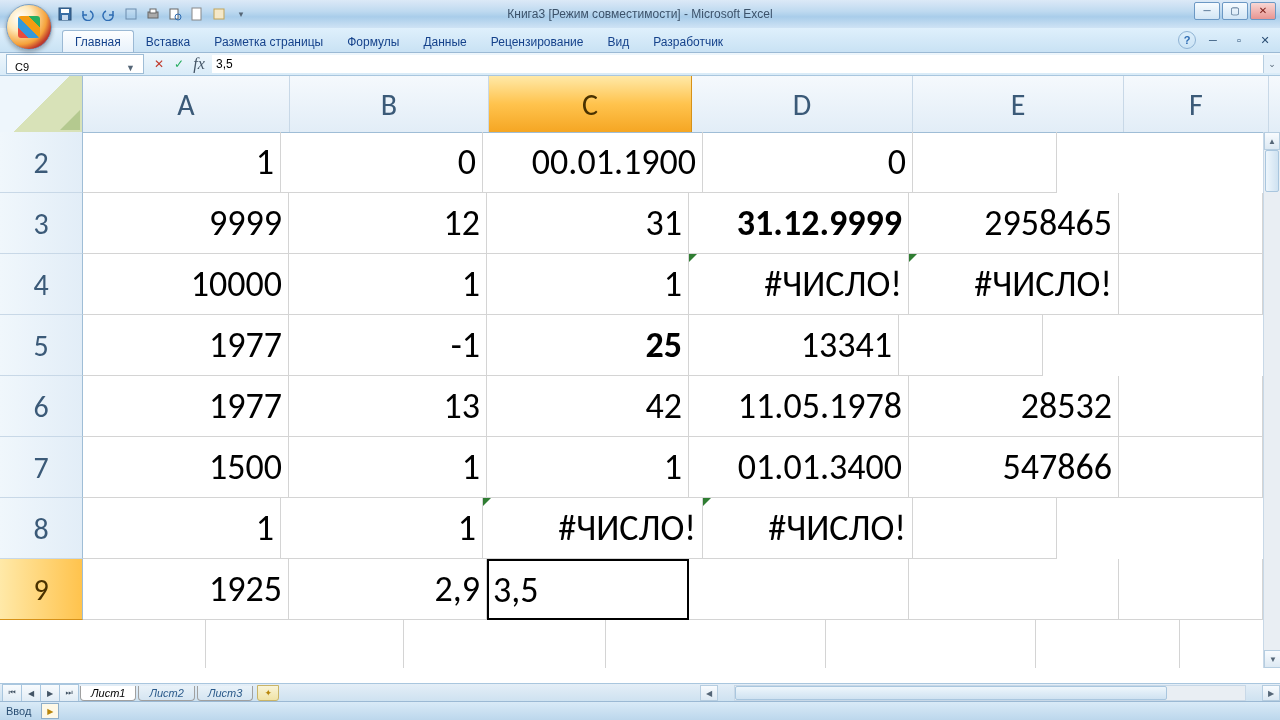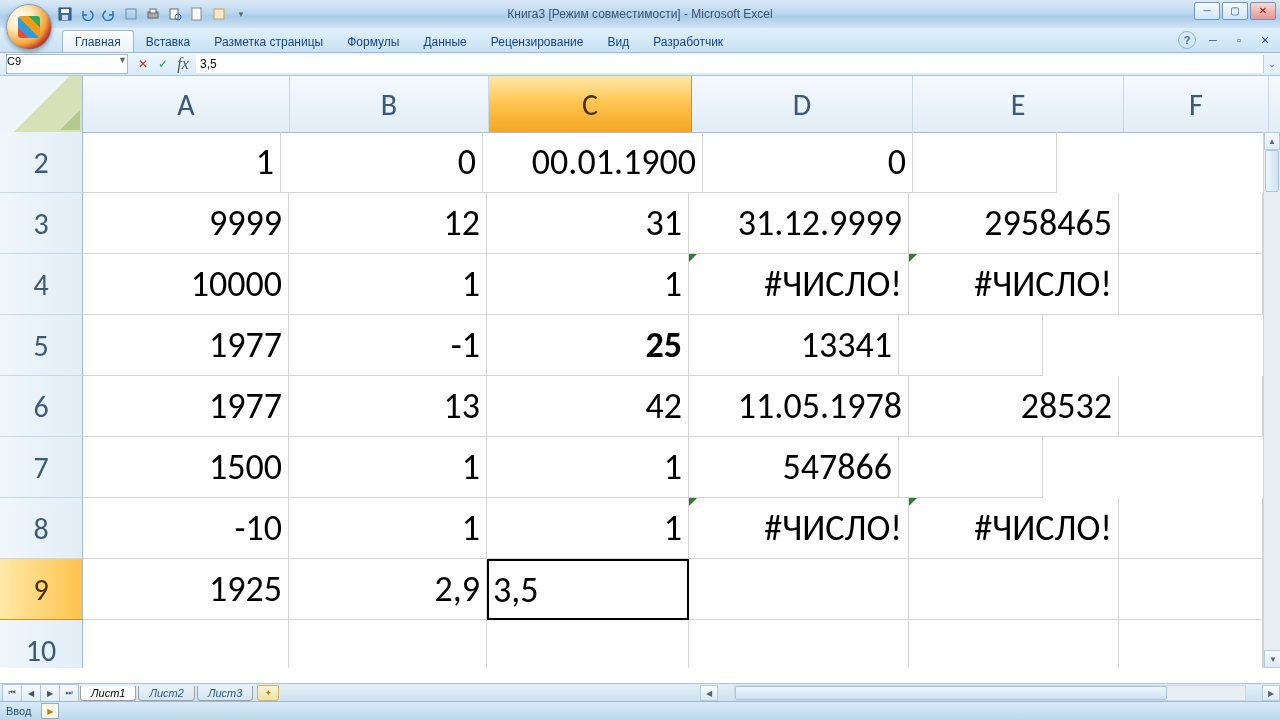--- a/index.html
+++ b/index.html
@@ -11,21 +11,21 @@
 .wintitle{position:absolute;left:50%;transform:translateX(-50%);color:#3c526a;font-size:12px}
 .winctl{position:absolute;right:4px;top:2px;display:flex;gap:2px}
 .winctl button{width:26px;height:18px;border:1px solid #6b98c4;background:linear-gradient(#f6fbff,#d1e5f5);border-radius:2px;font-size:10px;line-height:14px;display:flex;align-items:center;justify-content:center;color:#2b4f74;padding:0}
 .winctl button.close{background:linear-gradient(#f9d7d4,#e89591);color:#7a1b14}
 .ribbon-tabs{height:24px;background:linear-gradient(#dff0fc,#c9e2f4);display:flex;align-items:flex-end;padding-left:62px;gap:0;border-bottom:1px solid #9bb9d4;position:relative}
 .ribbon-tabs .tab{padding:4px 12px 3px;color:#15428b;font-size:12px;cursor:default}
 .ribbon-tabs .tab.active{background:linear-gradient(#fdfeff,#e8f2fb);border:1px solid #9bb9d4;border-bottom:none;border-radius:3px 3px 0 0}
 .ribbon-right{position:absolute;right:6px;top:3px;display:flex;gap:8px;color:#2b4f74}
 .ribbon-right span{width:16px;height:16px;display:inline-flex;align-items:center;justify-content:center;border:1px solid transparent;font-size:11px}
 .namebar{height:22px;background:linear-gradient(#eef6fc,#d9ebf8);display:flex;align-items:center;border-bottom:1px solid #a9c6de;padding-left:6px;position:relative}
-.namebox{width:120px;height:18px;background:#fff;border:1px solid #9fbdd6;display:flex;align-items:flex-start;padding:0 0;font-size:11px}
+.namebox{width:120px;height:18px;background:#fff;border:1px solid #9fbdd6;display:flex;align-items:flex-end;padding:0 8px;font-size:11px}
 .namebox .dd{margin-left:auto;color:#567;font-size:9px}
 .fx-btns{display:flex;align-items:center;gap:2px;margin-left:6px}
 .fx-btns span{width:18px;height:18px;display:inline-flex;align-items:center;justify-content:center;color:#456}
 .fx-input{flex:1;margin-left:4px;height:18px;background:#fff;border:none;font-size:12px;padding:0 4px;outline:none;font-family:inherit}
 .expand{width:16px;height:18px;border-left:1px solid #b6cde0;display:flex;align-items:center;justify-content:center;color:#567;font-size:9px;background:#e6f1fa}
 .grid-area{position:absolute;top:76px;left:0;right:0;bottom:36px;background:#fff;overflow:hidden}
 .colhdr-row{display:flex;height:56px;background:linear-gradient(#f5f9fd,#e2edf7);border-bottom:1px solid #9fbdd6}
 .corner{width:82px;height:56px;background:linear-gradient(135deg,#eef6fc 0 50%,#d8e2b8 50% 100%);border-right:1px solid #9fbdd6;position:relative}
 .corner::after{content:"";position:absolute;right:2px;bottom:2px;border:10px solid transparent;border-right-color:#b4c98f;border-bottom-color:#b4c98f}
 .colhdr{height:56px;border-right:1px solid #c8d8e7;display:flex;align-items:center;justify-content:center;font-size:30px;color:#3b5a78;font-family:Calibri,sans-serif}
@@ -166,21 +166,21 @@
         <div class="cell" style="width: 202px;">0</div>
         <div class="cell" style="width: 220px;">00.01.1900</div>
         <div class="cell" style="width: 210px;">0</div>
         <div class="cell" style="width: 144px;"></div>
       </div>
       <div class="row">
         <div class="rowhdr">3</div>
         <div class="cell" style="width: 206px; text-align: center;">9999</div>
         <div class="cell" style="width: 198px;">12</div>
         <div class="cell" style="width: 202px;">31</div>
-        <div class="cell" style="width: 220px;">31.12.9999</div>
+        <div class="cell" style="width: 220px; font-weight: bold;">31.12.9999</div>
         <div class="cell" style="width: 210px;">2958465</div>
         <div class="cell" style="width: 144px;"></div>
       </div>
       <div class="row">
         <div class="rowhdr">4</div>
         <div class="cell" style="width: 206px;">10000</div>
         <div class="cell" style="width: 198px;">1</div>
         <div class="cell" style="width: 202px;">1</div>
         <div class="cell" style="width: 220px;">#ЧИСЛО!<div class="gm"></div></div>
         <div class="cell" style="width: 210px;">#ЧИСЛО!<div class="gm"></div></div>
@@ -201,43 +201,42 @@
         <div class="cell" style="width: 202px;">42</div>
         <div class="cell" style="width: 220px;">11.05.1978</div>
         <div class="cell" style="width: 210px;">28532</div>
         <div class="cell" style="width: 144px;"></div>
       </div>
       <div class="row">
         <div class="rowhdr">7</div>
         <div class="cell" style="width: 206px;">1500</div>
         <div class="cell" style="width: 198px;">1</div>
         <div class="cell" style="width: 202px;">1</div>
+        <div class="cell" style="width: 220px;">01.01.3400</div>
         <div class="cell" style="width: 210px;">547866</div>
         <div class="cell" style="width: 144px;"></div>
       </div>
       <div class="row">
         <div class="rowhdr">8</div>
-        <div class="cell" style="width: 206px;">-10</div>
         <div class="cell" style="width: 198px;">1</div>
         <div class="cell" style="width: 202px;">1</div>
         <div class="cell" style="width: 220px;">#ЧИСЛО!<div class="gm"></div></div>
         <div class="cell" style="width: 210px;">#ЧИСЛО!<div class="gm"></div></div>
         <div class="cell" style="width: 144px;"></div>
       </div>
       <div class="row">
         <div class="rowhdr sel">9</div>
         <div class="cell" style="width: 206px;">1925</div>
         <div class="cell" style="width: 198px;">2,9</div>
         <div class="cell editing" style="width: 202px;">3,5</div>
         <div class="cell" style="width: 220px;"></div>
         <div class="cell" style="width: 210px;"></div>
         <div class="cell" style="width: 144px;"></div>
       </div>
       <div class="row">
-        <div class="rowhdr">10</div>
         <div class="cell" style="width: 206px;"></div>
         <div class="cell" style="width: 198px;"></div>
         <div class="cell" style="width: 202px;"></div>
         <div class="cell" style="width: 220px;"></div>
         <div class="cell" style="width: 210px;"></div>
         <div class="cell" style="width: 144px;"></div>
       </div>
     </div>
   <div class="vscroll">
     <div class="btn">▲</div>

